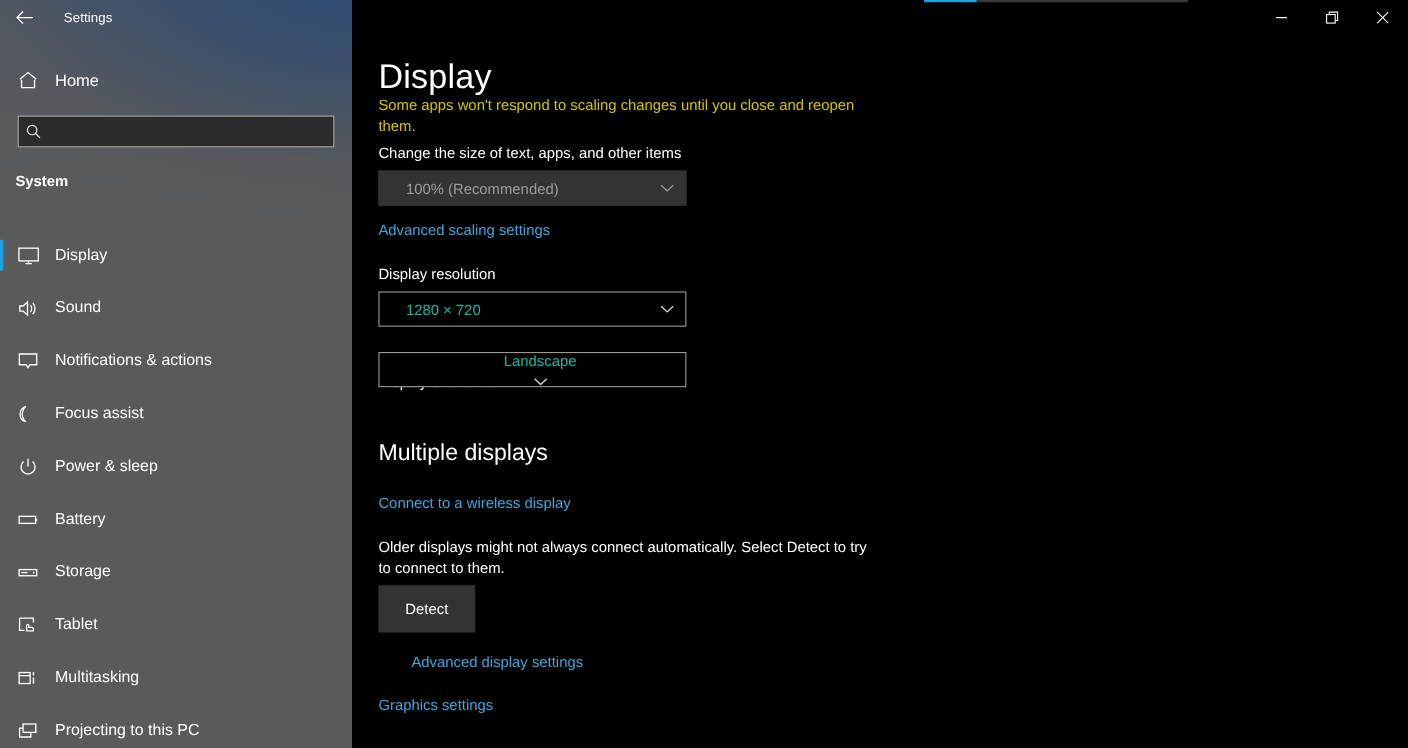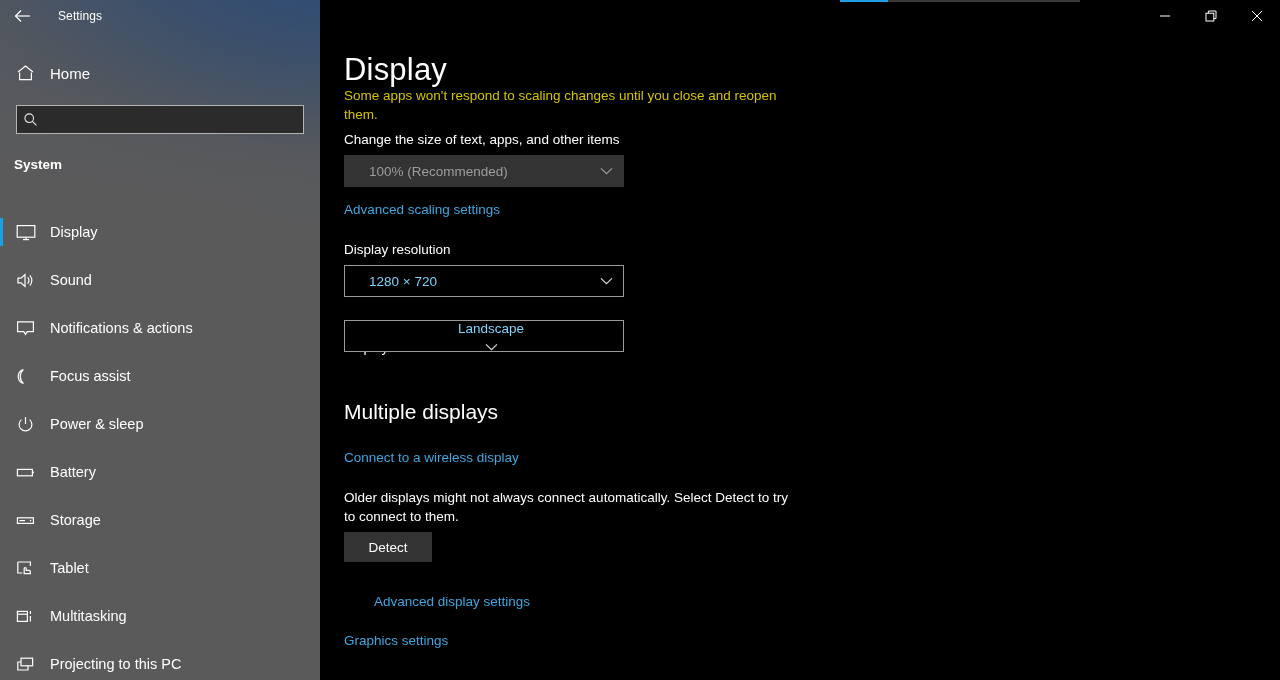--- a/index.html
+++ b/index.html
@@ -102,41 +102,41 @@
   }
 
   .field-label {
     position:absolute; left:24px; color:#fff; font-size:13.5px; line-height:18px;
   }
   .combo {
     position:absolute; left:24px; width:280px; height:32px;
     display:flex; align-items:center; justify-content:space-between;
     padding:0 10px 0 24px; font-size:13.5px;
   }
-  .combo.enabled { background:#000; border:1px solid #9a9a9a; color:#7dd3fc; }
+  .combo.enabled { background:#000; border:1px solid #9a9a9a; color:#14b8a6; }
   .combo.disabled { background:#333333; border:1px solid #333333; color:#9d9d9d; }
   .combo .chev { display:flex; align-items:center; }
 
   .link {
     position:absolute; left:24px; color:#3da7e0; font-size:13.5px; line-height:18px;
     text-decoration:none;
   }
 
   #multi-title {
     position:absolute; left:24px; top:400px;
     font-size:21px; font-weight:300; color:#fff;
   }
 
   #older-text {
     position:absolute; left:24px; top:488px; width:450px;
     color:#fff; font-size:13.5px; line-height:19px;
   }
 
   #detect-btn {
-    position:absolute; left:24px; top:532px; width:88px; height:30px;
+    position:absolute; left:24px; top:532px; width:88px; height:43px;
     background:#333333; border:none; color:#fff;
     font-size:13.5px; font-family:"Liberation Sans", sans-serif;
     display:flex; align-items:center; justify-content:center;
   }
 </style>
 </head>
 <body>
 
 <div id="app">
 

